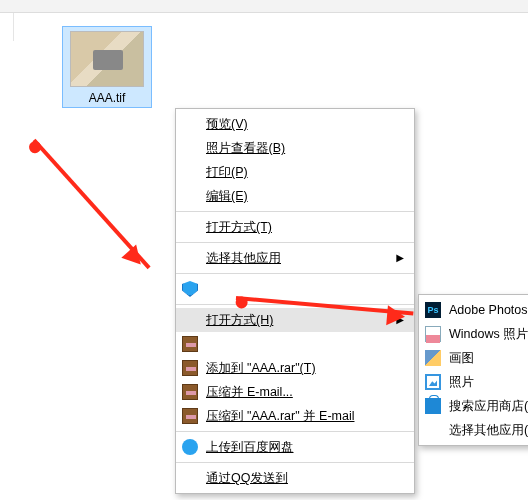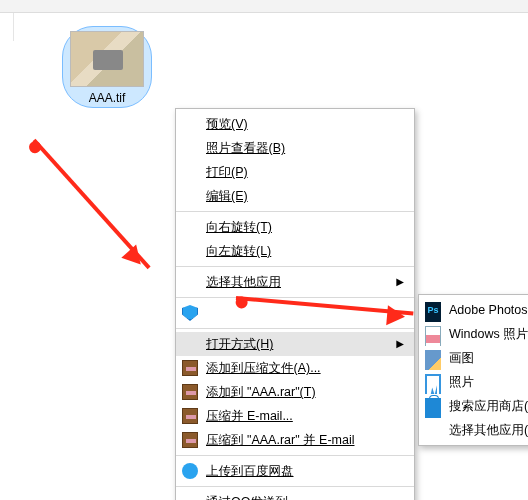--- a/index.html
+++ b/index.html
@@ -1,35 +1,35 @@
 <!DOCTYPE html>
 <html><head>
 <meta charset="utf-8">
 <style>
 * { margin: 0; padding: 0; box-sizing: border-box; font-family: "Microsoft YaHei", "Segoe UI", sans-serif; }
 body { background: #fff; width: 528px; height: 500px; overflow: hidden; position: relative; }
 
 .desktop { position: relative; width: 100%; height: 100%; }
 
-.file-item { position: absolute; left: 62px; top: 26px; width: 90px; text-align: center; cursor: default; border-radius: 31px; }
+.file-item { position: absolute; left: 62px; top: 26px; width: 90px; text-align: center; cursor: default; }
 .file-item.selected { background: #cde8ff; border: 1px solid #7abdff; padding: 4px 6px 2px; }
 .thumb { width: 74px; height: 56px; margin: 0 auto; background: linear-gradient(135deg,#d9c9a8 0 40%,#e8dcc4 40% 55%,#c9bfa0 55% 100%); border: 1px solid #bbb; position: relative; }
 .thumb::after { content:""; position:absolute; left:22px; top:18px; width:30px; height:20px; background:#888; border-radius:2px; }
 .file-label { font-size: 12px; margin-top: 4px; color: #000; }
 
 .ctxmenu { position:absolute; left:175px; top:108px; width:240px; background:#fff; border:1px solid #bcbcbc; box-shadow:2px 3px 6px rgba(0,0,0,.25); font-size:12.5px; padding:3px 0; }
 .ctxmenu .item { height:24px; line-height:24px; padding:0 12px 0 30px; position:relative; color:#000; cursor:default;text-decoration:underline; }
 .ctxmenu .item.hover { background:#e5e5e5; }
 .ctxmenu .item .rarrow { position:absolute; right:10px; top:0; font-size:10px; }
 .ctxmenu .sep { height:1px; background:#d9d9d9; margin:3px 0; }
 .ctxmenu .item .mico { position:absolute; left:6px; top:4px; width:16px; height:16px; }
 
 .submenu { position:absolute; left:418px; top:294px; width:195px; background:#fff; border:1px solid #bcbcbc; box-shadow:2px 3px 6px rgba(0,0,0,.25); font-size:12.5px; padding:3px 0; }
 .submenu .item { height:24px; line-height:24px; padding:0 10px 0 30px; position:relative; cursor:default; white-space:nowrap; overflow:hidden; }
-.submenu .item .mico { position:absolute; left:6px; top:4px; width:16px; height:32px; }
+.submenu .item .mico { position:absolute; left:6px; top:4px; width:16px; height:16px; }
 
 
 .ico-shield { background: radial-gradient(circle at 50% 40%, #2aa3ef 0 60%, #1877c9 60% 100%); clip-path: polygon(50% 0,100% 18%,100% 60%,50% 100%,0 60%,0 18%); }
 .ico-rar { background:#8b5a2b; border:1px solid #5e3a17; }
 .ico-rar::after { content:""; position:absolute; left:3px; top:6px; width:10px; height:4px; background:#d9a; }
 .ico-baidu { background:#2aa3ef; border-radius:50%; }
 .ico-ps { background:#001d34; color:#39c4ff; font-size:9px; font-weight:bold; text-align:center; line-height:16px; }
 .ico-winviewer { background:#fff; border:1px solid #8ab; }
 .ico-winviewer::after { content:""; position:absolute; left:0; top:8px; width:100%; height:8px; background:#e89; }
 .ico-paint { background:linear-gradient(135deg,#69c 0 50%,#fc6 50% 100%); }
@@ -57,29 +57,28 @@
     <div class="thumb"></div>
     <div class="file-label">AAA.tif</div>
   </div>
 
   <div class="ctxmenu">
     <div class="item"><span>预览(V)</span></div>
     <div class="item"><span>照片查看器(B)</span></div>
     <div class="item"><span>打印(P)</span></div>
     <div class="item"><span>编辑(E)</span></div>
     <div class="sep"></div>
-    <div class="item"><span>向右旋转(T)</span></div>
-    <div class="item"><span>向左旋转(L)</span></div>
+    <div class="item"><span>打开方式(T)</span></div>
     <div class="sep"></div>
     <div class="item"><span>选择其他应用</span><span class="rarrow">▶</span></div>
     <div class="sep"></div>
     <div class="item"><span class="mico ico-shield"></span></div>
     <div class="sep"></div>
     <div class="item hover"><span>打开方式(H)</span><span class="rarrow">▶</span></div>
-    <div class="item"><span class="mico ico-rar"></span><span>添加到压缩文件(A)...</span></div>
+    <div class="item"><span class="mico ico-rar"></span></div>
     <div class="item"><span class="mico ico-rar"></span><span>添加到 "AAA.rar"(T)</span></div>
     <div class="item"><span class="mico ico-rar"></span><span>压缩并 E-mail...</span></div>
     <div class="item"><span class="mico ico-rar"></span><span>压缩到 "AAA.rar" 并 E-mail</span></div>
     <div class="sep"></div>
     <div class="item"><span class="mico ico-baidu"></span><span>上传到百度网盘</span></div>
     <div class="sep"></div>
     <div class="item"><span>通过QQ发送到</span></div>
 
   </div>
 

